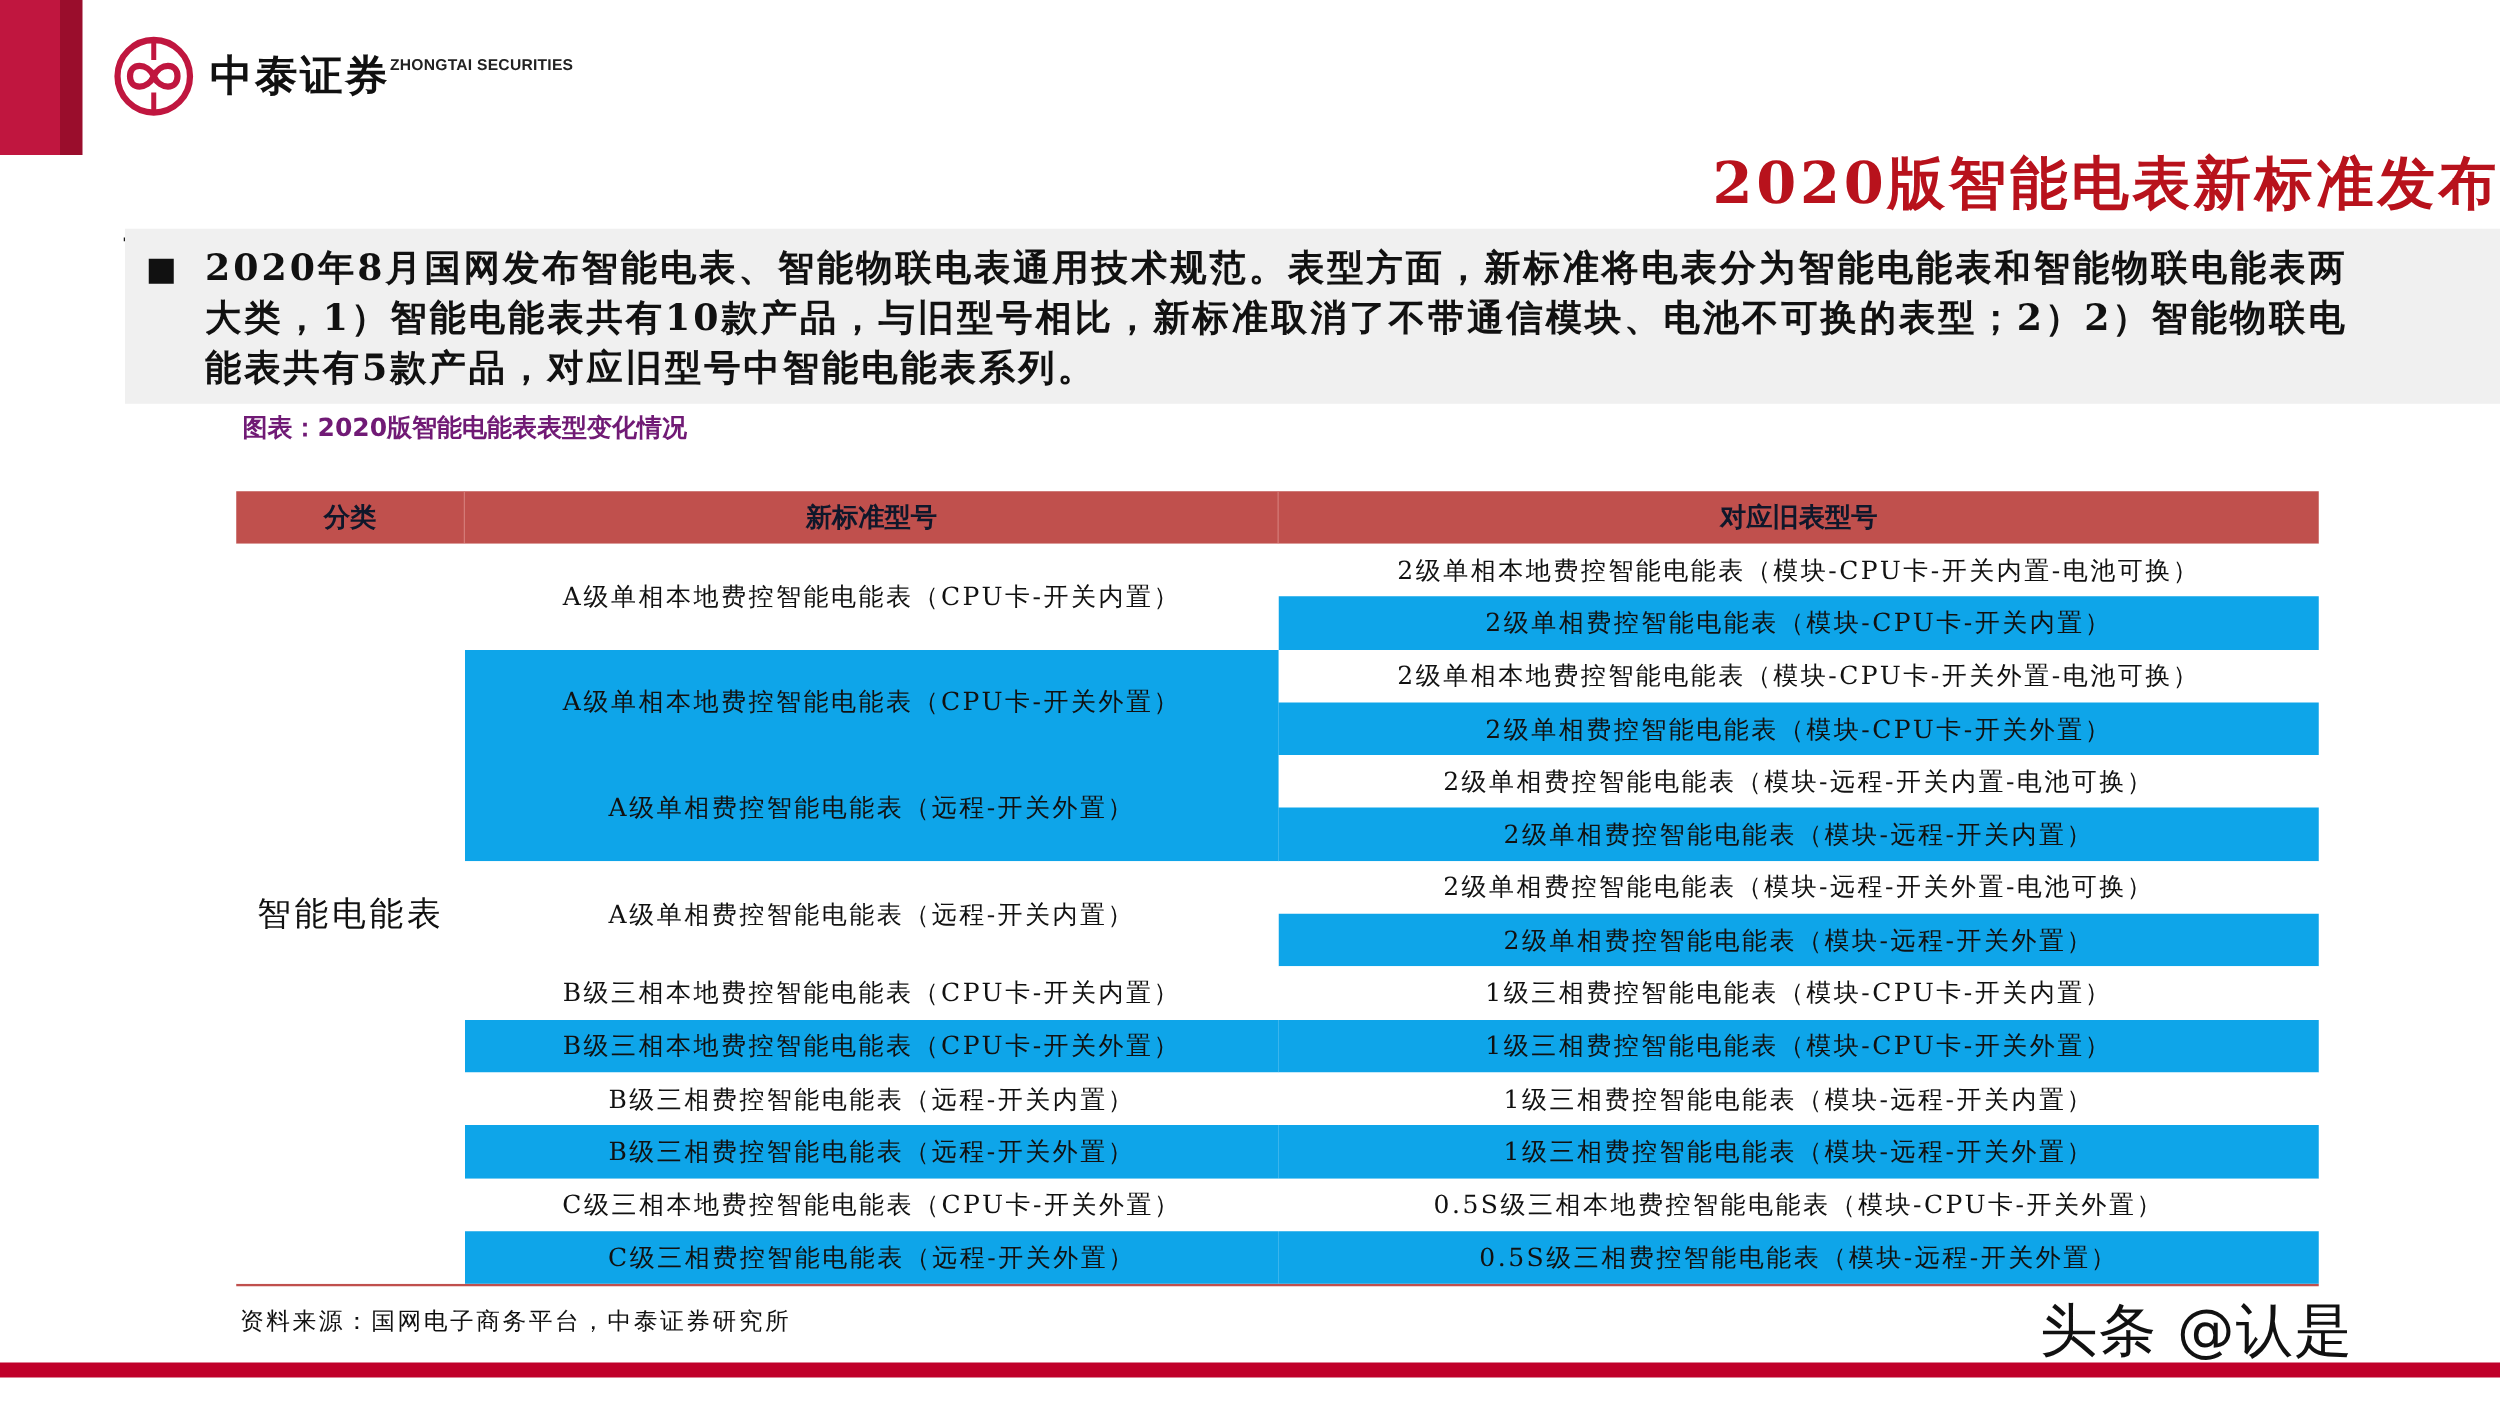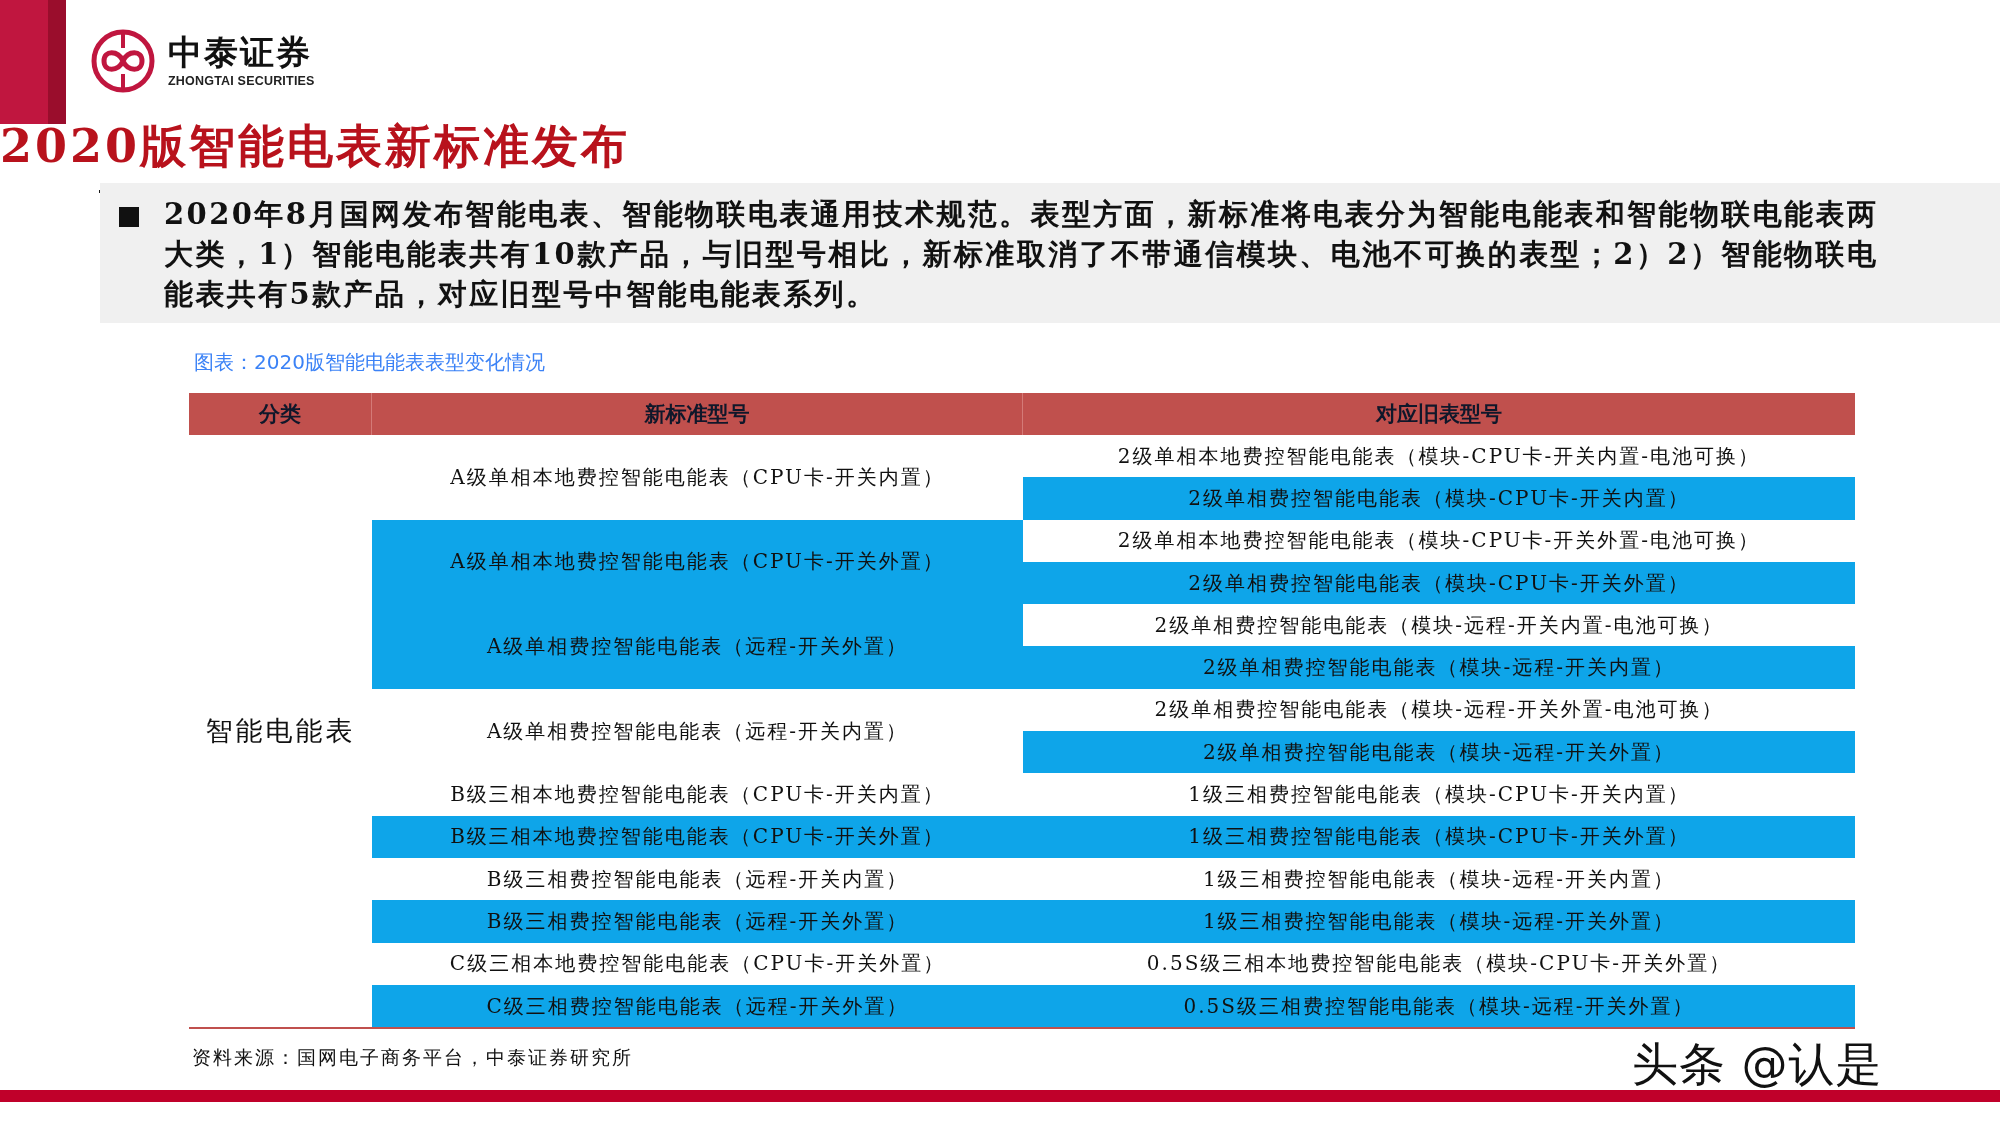--- a/index.html
+++ b/index.html
@@ -4,33 +4,33 @@
 <style>
   * { box-sizing: border-box; margin: 0; padding: 0; }
   html, body { width: 2000px; height: 1125px; background: #ffffff; overflow: hidden; }
   body { position: relative; font-family: "DejaVu Sans", "Liberation Sans", sans-serif; color: #111; }
 
   .brand-bar { position: absolute; left: 0; top: 0; width: 48px; height: 124px; background: #c0163f; }
   .brand-bar-dark { position: absolute; left: 48px; top: 0; width: 18px; height: 124px; background: #9a0d2c; }
 
   .logo { position: absolute; left: 90px; top: 28px; height: 66px; display: flex; align-items: center; }
   .logo-mark { width: 66px; height: 66px; }
-  .logo-text { margin-left: 12px; display: flex; flex-direction: column; }
+  .logo-text { margin-left: 12px; display: flex; flex-direction: row; }
   .logo-cn { font-family: "DejaVu Sans", sans-serif; font-weight: bold; font-size: 34px; letter-spacing: 2px; color: #111; line-height: 38px; }
   .logo-en { font-family: "Liberation Sans", sans-serif; font-weight: bold; font-size: 12.5px; color: #222; letter-spacing: 0.2px; line-height: 16px; margin-top: 2px; }
 
-  .page-title { position: absolute; left: 0; width: 2000px; top: 118px; text-align: left; font-family: "DejaVu Serif", serif; font-size: 46px; font-weight: bold; color: #b8121c; letter-spacing: 3px; line-height: 56px; }
+  .page-title { position: absolute; left: 0; width: 2000px; top: 118px; text-align: right; font-family: "DejaVu Serif", serif; font-size: 46px; font-weight: bold; color: #b8121c; letter-spacing: 3px; line-height: 56px; }
 
   .title-rule { position: absolute; left: 99px; top: 190px; width: 1805px; height: 3px; background: #1a1a1a; }
 
   .summary-box { position: absolute; left: 100px; top: 183px; width: 1986px; height: 140px; background: #f0f0f0; }
   .bullet { position: absolute; left: 19px; top: 24px; width: 20px; height: 20px; background: #111; }
   .summary-text { position: absolute; left: 64px; top: 11px; width: 1720px; font-family: "DejaVu Serif", serif; font-weight: bold; font-size: 29px; line-height: 40px; color: #111; letter-spacing: 2.4px; }
 
-  .caption { position: absolute; left: 194px; top: 348px; font-family: "DejaVu Sans", sans-serif; font-weight: normal; font-size: 20px; line-height: 28px; color: #3b82f6; }
+  .caption { position: absolute; left: 194px; top: 328px; font-family: "DejaVu Sans", sans-serif; font-weight: bold; font-size: 20px; line-height: 28px; color: #701a75; }
 
   .table { position: absolute; left: 189px; top: 393px; width: 1666px; }
   .thead { display: flex; height: 42px; background: #c0504d; color: #0f172a; }
   .th { display: flex; align-items: center; justify-content: center; font-family: "DejaVu Sans", sans-serif; font-weight: bold; font-size: 21px; border-right: 1px solid #d47a77; }
   .th:last-child { border-right: none; }
   .c1 { width: 183px; }
   .c2 { width: 651px; }
   .c3 { width: 832px; }
 
   .tbody { position: relative; height: 594px; border-bottom: 2px solid #c0504d; }

